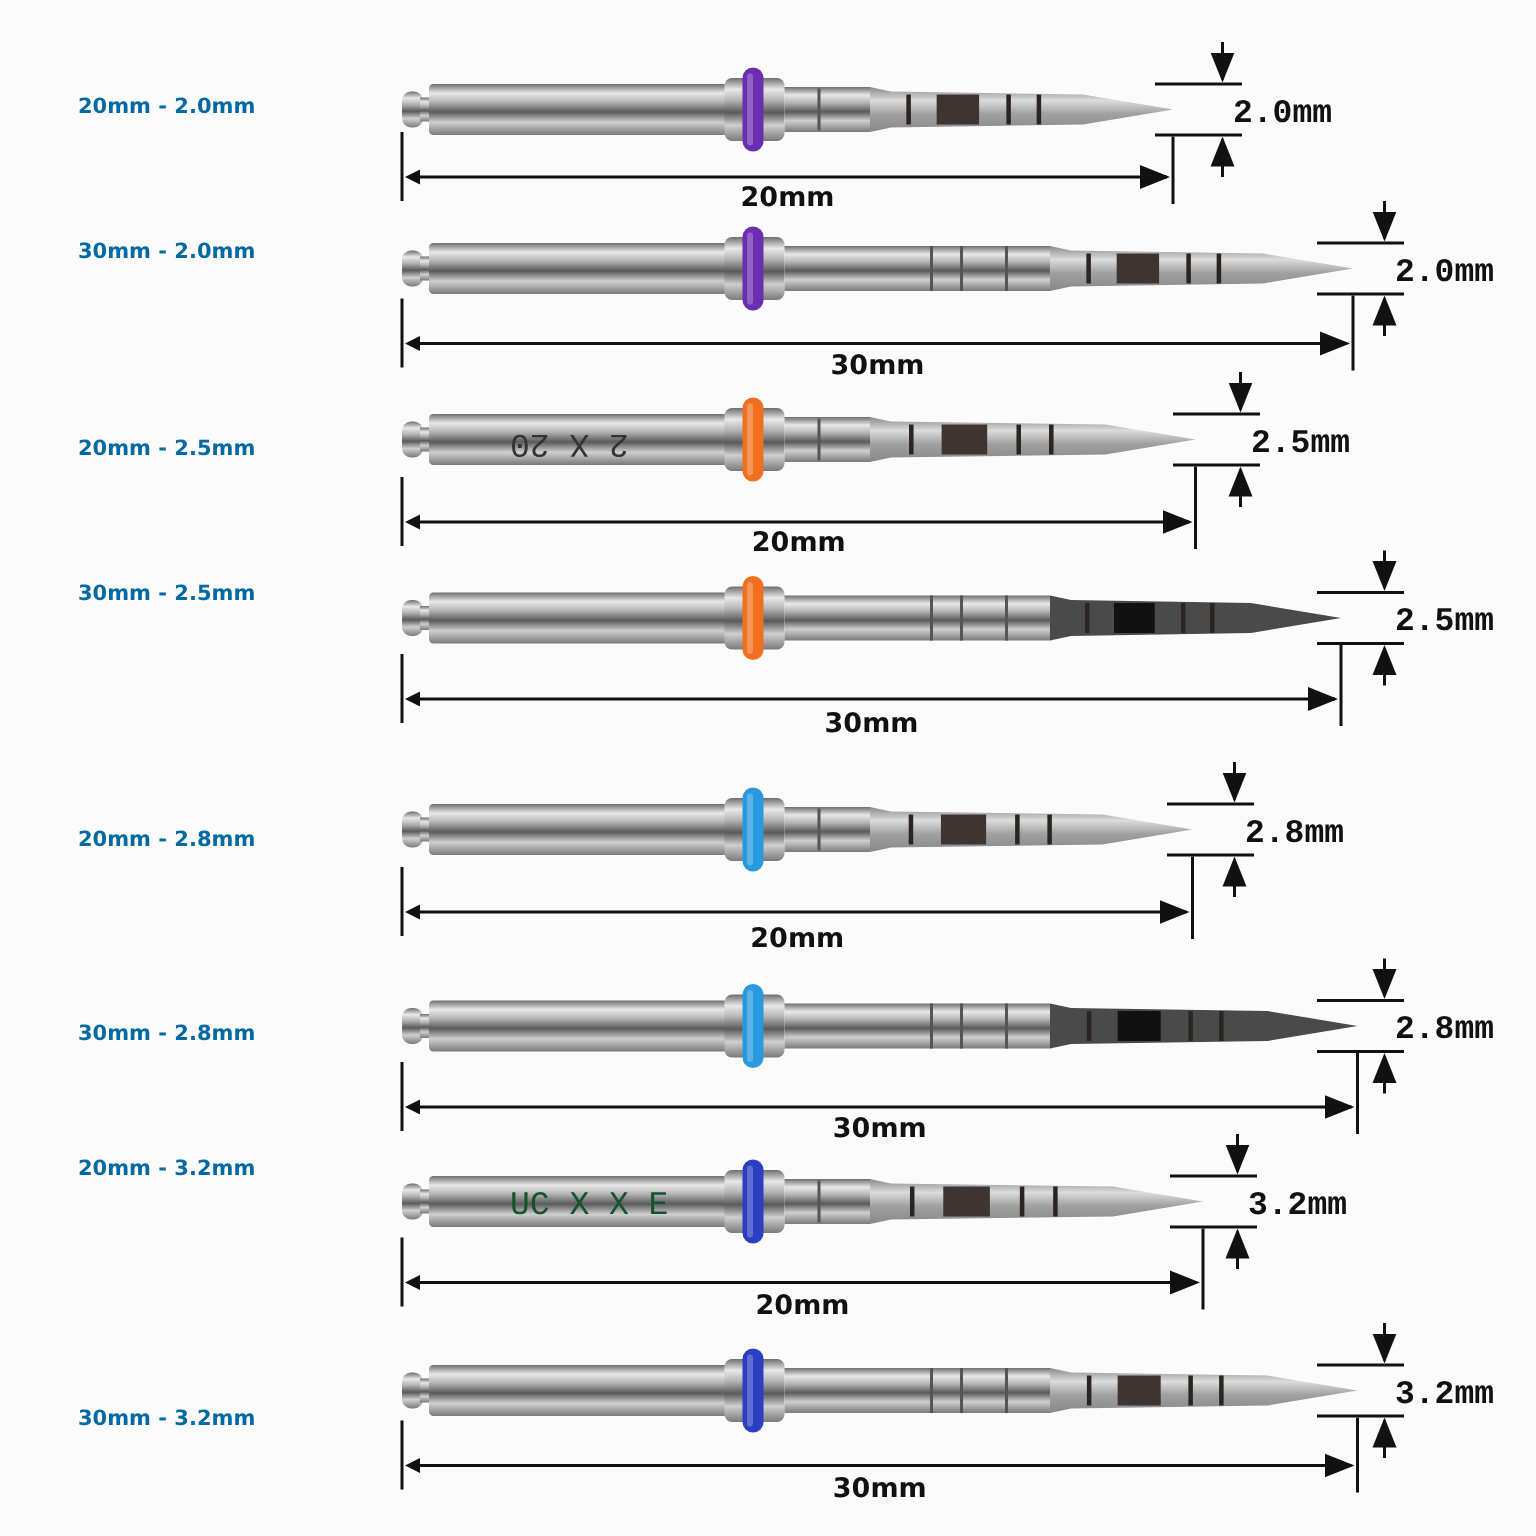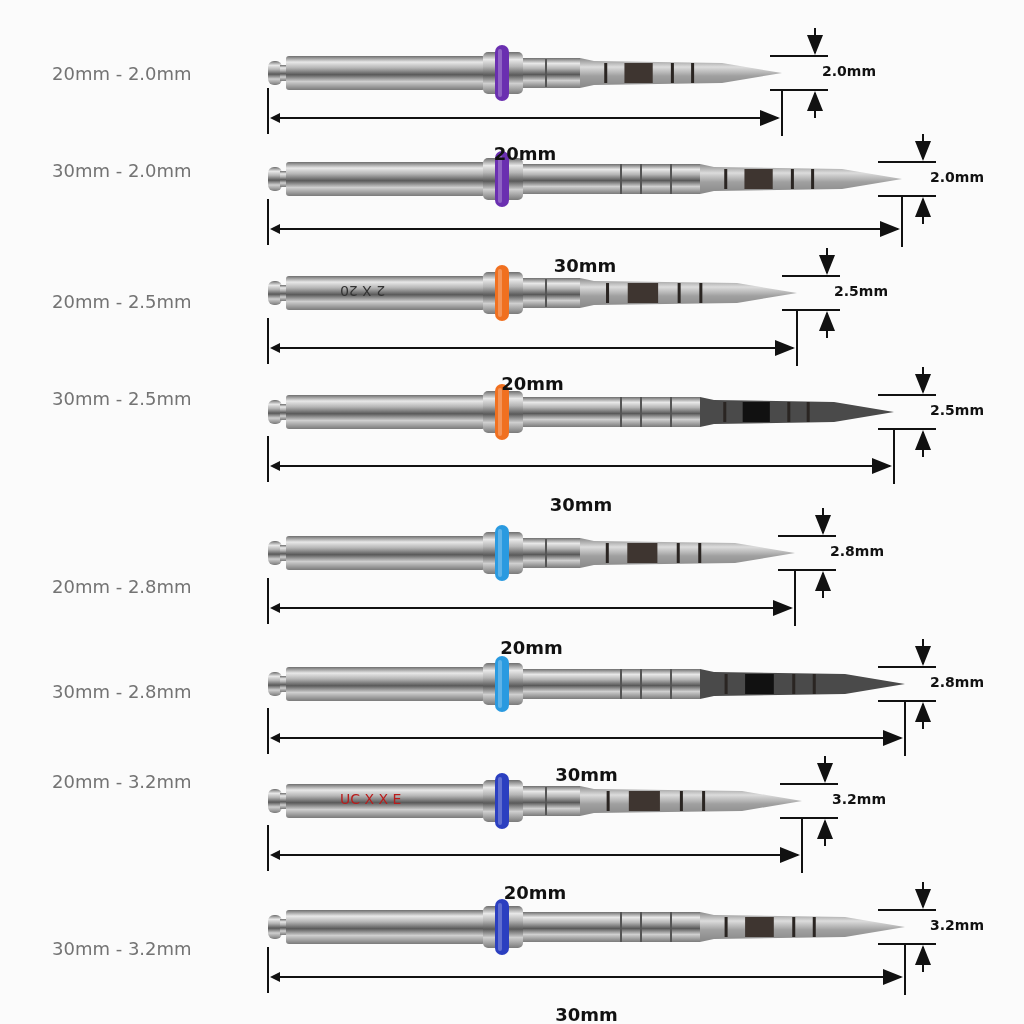--- a/index.html
+++ b/index.html
@@ -1,40 +1,40 @@
 <!DOCTYPE html>
 <html><head>
 <meta charset="utf-8">
 <style>
   html,body{margin:0;padding:0;}
   body{width:1024px;height:1024px;background:#fbfbfb;position:relative;overflow:hidden;font-family:"DejaVu Sans",sans-serif;}
   .row{position:absolute;left:0;width:1024px;}
-  .label{position:absolute;left:52px;font-weight:normal;font-size:18px;color:#737373;white-space:nowrap;}
-  .dim-text{position:absolute;font-weight:bold;font-size:14px;color:#111;white-space:nowrap;}
-  .len-text{position:absolute;font-weight:bold;font-size:18px;color:#111;transform:translateX(-50%);white-space:nowrap;margin-top:22px;}
+  .label{position:absolute;left:52px;font-weight:bold;font-size:14px;color:#0369a1;white-space:nowrap;}
+  .dim-text{position:absolute;font-weight:bold;font-size:22px;color:#111;white-space:nowrap;font-family:Liberation Mono, monospace;}
+  .len-text{position:absolute;font-weight:bold;font-size:18px;color:#111;transform:translateX(-50%);white-space:nowrap;}
   svg{position:absolute;left:0;top:0;overflow:visible;}
 </style>
 </head>
 <body>
 
 <div class="row" style="top:0">
   <div class="label" style="top:63px">20mm - 2.0mm</div>
 </div>
 
 <div class="row" style="top:0">
   <div class="label" style="top:160px">30mm - 2.0mm</div>
 </div>
 <div class="row" style="top:0">
   <div class="label" style="top:291px">20mm - 2.5mm</div>
 </div>
 <div class="row" style="top:0">
   <div class="label" style="top:388px">30mm - 2.5mm</div>
 </div>
 <div class="row" style="top:0">
-  <div class="label" style="top:576px">20mm - 2.8mm</div>
+  <div class="label" style="top:552px">20mm - 2.8mm</div>
 </div>
 <div class="row" style="top:0">
   <div class="label" style="top:681px">30mm - 2.8mm</div>
 </div>
 <div class="row" style="top:0">
   <div class="label" style="top:771px">20mm - 3.2mm</div>
 </div>
 <div class="row" style="top:0">
   <div class="label" style="top:938px">30mm - 3.2mm</div>
 </div>
@@ -262,16 +262,16 @@
     <div class="len-text" style="left: 532.5px; top: 351px;">20mm</div>
     <div class="dim-text" style="left: 340px; top: 283px; font-weight: normal; color: rgb(51, 51, 51); transform: rotate(180deg);">2 X 20</div>
     <div class="dim-text" style="left: 930px; top: 402px;">2.5mm</div>
     <div class="len-text" style="left: 581px; top: 472px;">30mm</div>
     <div class="dim-text" style="left: 830px; top: 543px;">2.8mm</div>
     <div class="len-text" style="left: 531.5px; top: 615px;">20mm</div>
     <div class="dim-text" style="left: 930px; top: 674px;">2.8mm</div>
     <div class="len-text" style="left: 586.5px; top: 742px;">30mm</div>
     <div class="dim-text" style="left: 832px; top: 791px;">3.2mm</div>
     <div class="len-text" style="left: 535px; top: 860px;">20mm</div>
-    <div class="dim-text" style="left: 340px; top: 791px; font-weight: normal; color: #b91c1c;">UC X X E</div>
+    <div class="dim-text" style="left: 340px; top: 791px; font-weight: normal; color: #14532d;">UC X X E</div>
     <div class="dim-text" style="left: 930px; top: 917px;">3.2mm</div>
     <div class="len-text" style="left: 586.5px; top: 982px;">30mm</div>
   </div>
 
 </body></html>

